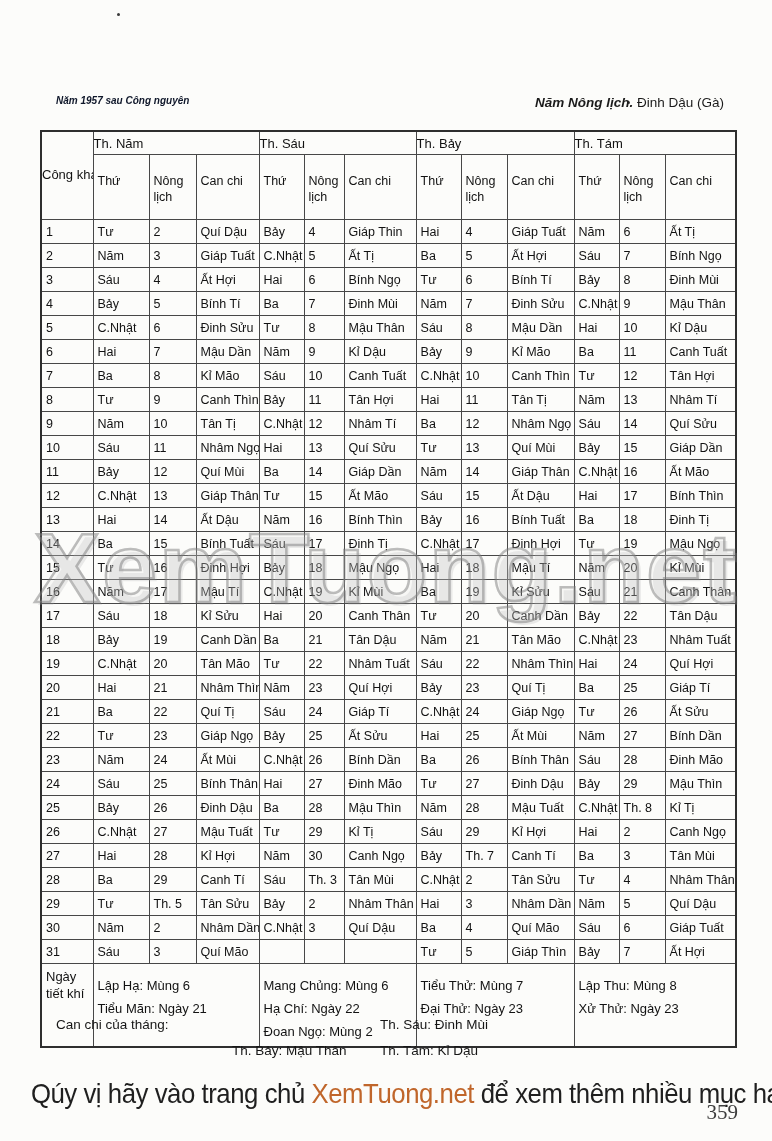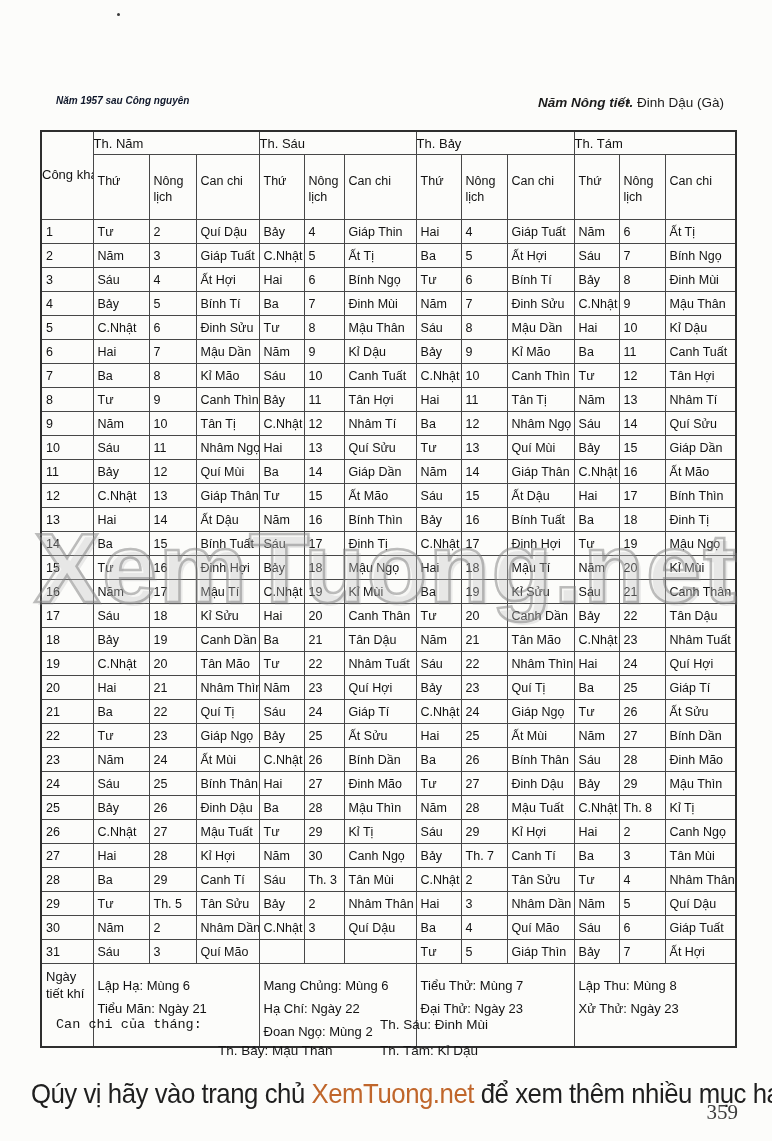--- a/index.html
+++ b/index.html
@@ -57,24 +57,24 @@
     -webkit-text-stroke:2.5px rgba(125,125,125,0.50);
     text-shadow:3px 3px 0 rgba(170,170,170,0.22);
     z-index:6;pointer-events:none;user-select:none;
   }
 
   .canchi{
     position:absolute;left:56px;top:1012px;
     display:grid;grid-template-columns:162px 162px 200px;
     font-size:13.5px;line-height:26px;color:#161616;
   }
-  .canchi .lbl{grid-column:1;grid-row:1;font-family:Liberation Mono, monospace;}
+  .canchi .lbl{grid-column:1;grid-row:1;}
   .canchi .e0{grid-column:2;grid-row:1;}
   .canchi .e1{grid-column:3;grid-row:1;}
-  .canchi .e2{grid-column:2;grid-row:2;}
+  .canchi .e2{grid-column:2;grid-row:2;margin-left:14px;}
   .canchi .e3{grid-column:3;grid-row:2;}
 
   .footer{
     position:absolute;left:0;top:1078px;width:772px;
     text-align:center;font-size:28px;letter-spacing:-0.5px;
     transform:scaleX(0.92);transform-origin:center;
     color:#1f1f1f;white-space:nowrap;
   }
   .footer .brand{color:#c0662b;}
   .pagenum{
@@ -83,21 +83,21 @@
   }
 </style>
 </head>
 <body>
 
 <div class="speck" id="speck1"></div>
 <div class="speck" id="speck2"></div>
 
 <div class="hdr-left">Năm 1957 sau Công nguyên</div>
 <div class="hdr-right">
-  <span class="bi">Năm Nông tiết.</span>
+  <span class="bi">Năm Nông lịch.</span>
   <span>Đinh Dậu (Gà)</span>
 </div>
 
 <div class="cal-wrap">
   <table class="cal">
     <colgroup>
       <col style="width:52px">
       <col style="width:56px">
         <col style="width:47px">
         <col style="width:63px">

